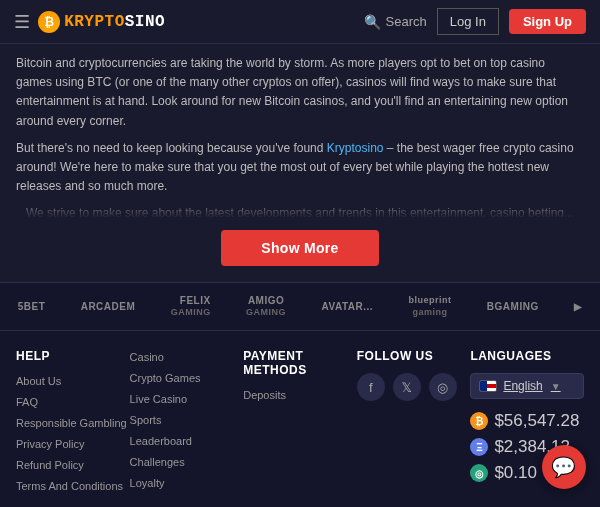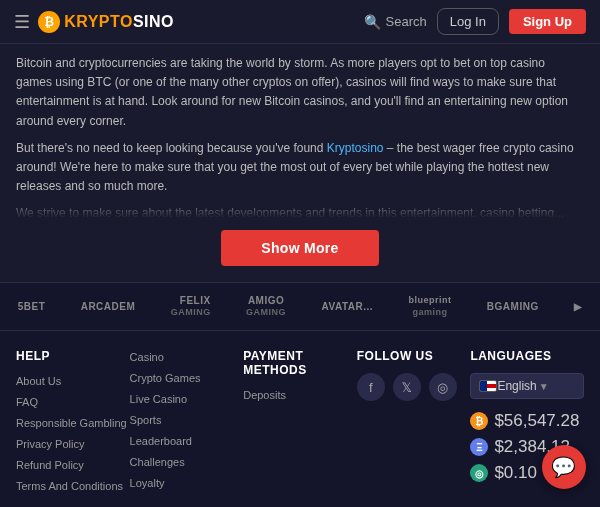--- a/index.html
+++ b/index.html
@@ -50,20 +50,21 @@
       color: #fff;
     }
     .logo-text {
       font-size: 16px;
       font-weight: bold;
       color: #fff;
       letter-spacing: 0.5px;
     }
     .logo-text span {
       color: #f90;
+      font-family: Liberation Mono, monospace;
     }
     .header-right {
       display: flex;
       align-items: center;
       gap: 10px;
     }
     .search-area {
       display: flex;
       align-items: center;
       gap: 4px;
@@ -72,21 +73,21 @@
       font-size: 13px;
     }
     .search-icon-svg {
       font-size: 14px;
     }
     .btn-login {
       background: transparent;
       border: 1px solid #555;
       color: #ccc;
       padding: 5px 12px;
-      border-radius: 8px;
+      border-radius: 0;
       cursor: pointer;
       font-size: 13px;
     }
     .btn-signup {
       background: #e53935;
       border: none;
       color: #fff;
       padding: 5px 14px;
       border-radius: 4px;
       cursor: pointer;
@@ -114,20 +115,21 @@
       margin-bottom: 6px;
     }
     .fade-text {
       color: #888;
       font-size: 12px;
       line-height: 1.5;
       -webkit-mask-image: linear-gradient(to bottom, #aaa 0%, transparent 80%);
       mask-image: linear-gradient(to bottom, #aaa 0%, transparent 80%);
       max-height: 38px;
       overflow: hidden;
+      text-align: center;
     }
     .show-more-btn-wrap {
       display: flex;
       justify-content: center;
       margin: 8px 0 10px 0;
     }
     .show-more-btn {
       background: #e53935;
       color: #fff;
       border: none;
@@ -214,27 +216,28 @@
       justify-content: center;
       color: #aaa;
       font-size: 13px;
       cursor: pointer;
     }
 
     
     .lang-selector {
       display: flex;
       align-items: center;
-      gap: 0;
+      gap: 6px;
       background: #2a2a4a;
       border: 1px solid #3a3a5a;
       border-radius: 4px;
       padding: 5px 8px;
       cursor: pointer;
       margin-top: 4px;
+      text-decoration: underline;
     }
     .flag-icon {
       width: 18px;
       height: 12px;
       background: linear-gradient(#fff 33%, #cc0000 33% 66%, #fff 66%);
       border: 1px solid #555;
       border-radius: 2px;
       position: relative;
       overflow: hidden;
     }

